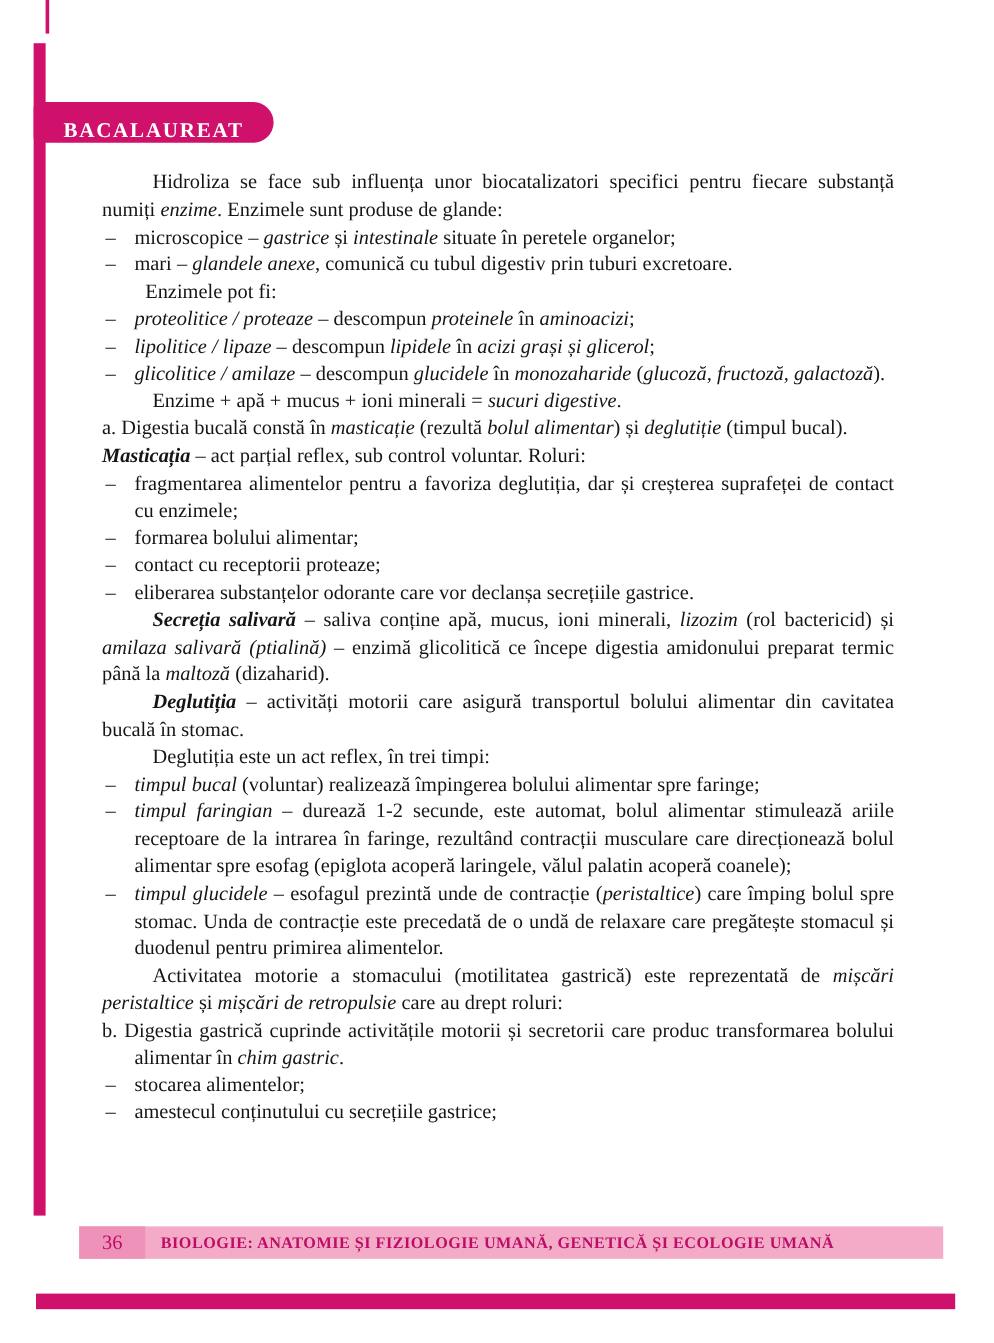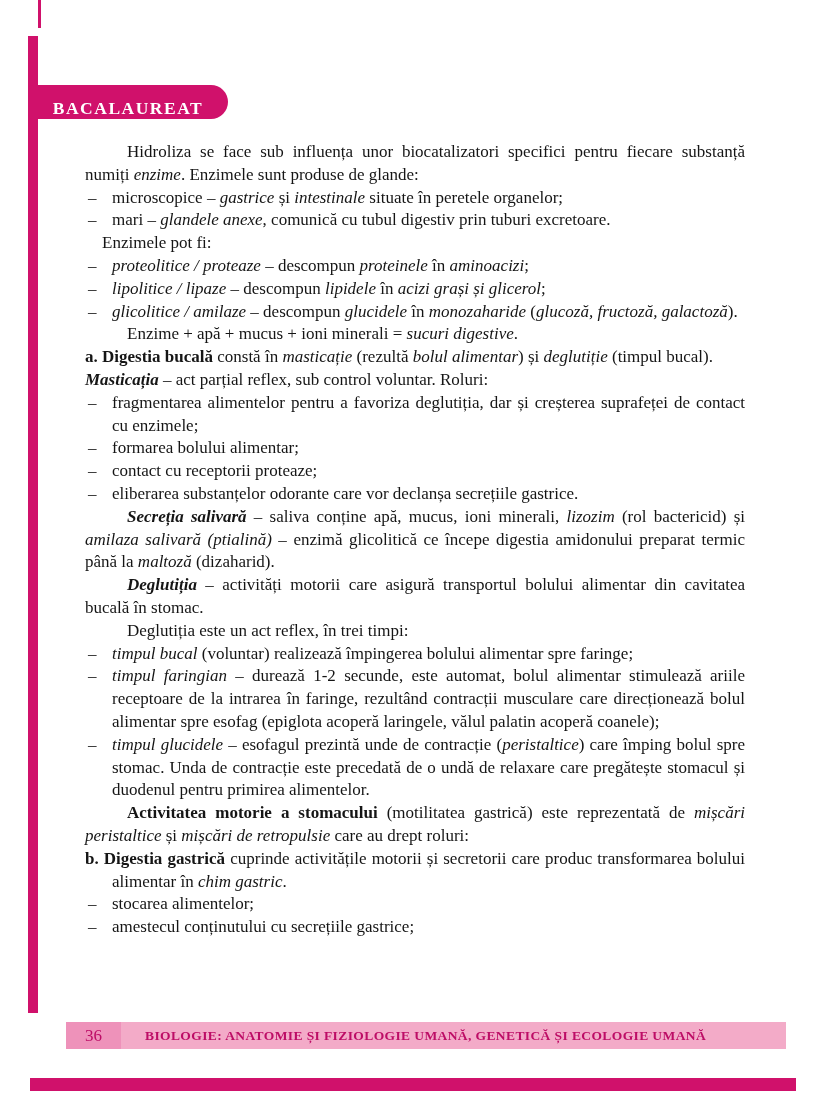--- a/index.html
+++ b/index.html
@@ -40,45 +40,45 @@
     left: 85px; top: 141px;
     width: 660px;
     font-size: 17px;
     line-height: 22.8px;
     color: var(--text, #151515);
     text-align: justify;
   }
   .blk { margin: 0; }
   .blk.para  { text-indent: 42px; }
   .blk.flush { text-indent: 0; }
-  .blk.cont  { margin-left: 17px; }
+  .blk.cont  { margin-left: 36px; }
   .blk.dash  { position: relative; padding-left: 27px; }
   .blk.dash .marker { position: absolute; left: 3px; top: 0; }
   .blk.hang  { padding-left: 27px; text-indent: -27px; }
   .i  { font-style: italic; }
-  .b  { font-weight: bold; }
+  .b  { font-weight: normal; }
   .bi { font-weight: bold; font-style: italic; font-family: Liberation Serif, serif; }
   .footer-band {
     position: absolute;
     left: 66px; top: 1022px;
     width: 720px; height: 27px;
     background: var(--band, #f3abc8);
     display: flex; align-items: stretch;
   }
   .page-num-box {
     width: 55px;
     background: var(--band_box, #ee92ba);
     display: flex; align-items: center; justify-content: center;
     font-size: 17px;
     color: var(--footer_text, #bd0d66);
   }
   .footer-title {
     flex: 1;
     display: flex; align-items: center;
-    padding-left: 24px;
+    padding-left: 13px;
     font-size: 13.5px;
     font-weight: bold;
     letter-spacing: 0.4px;
     color: var(--footer_text, #bd0d66);
     white-space: nowrap;
     overflow: hidden;
   }
   .bottom-bar {
     position: absolute;
     left: 30px; top: 1078px;

